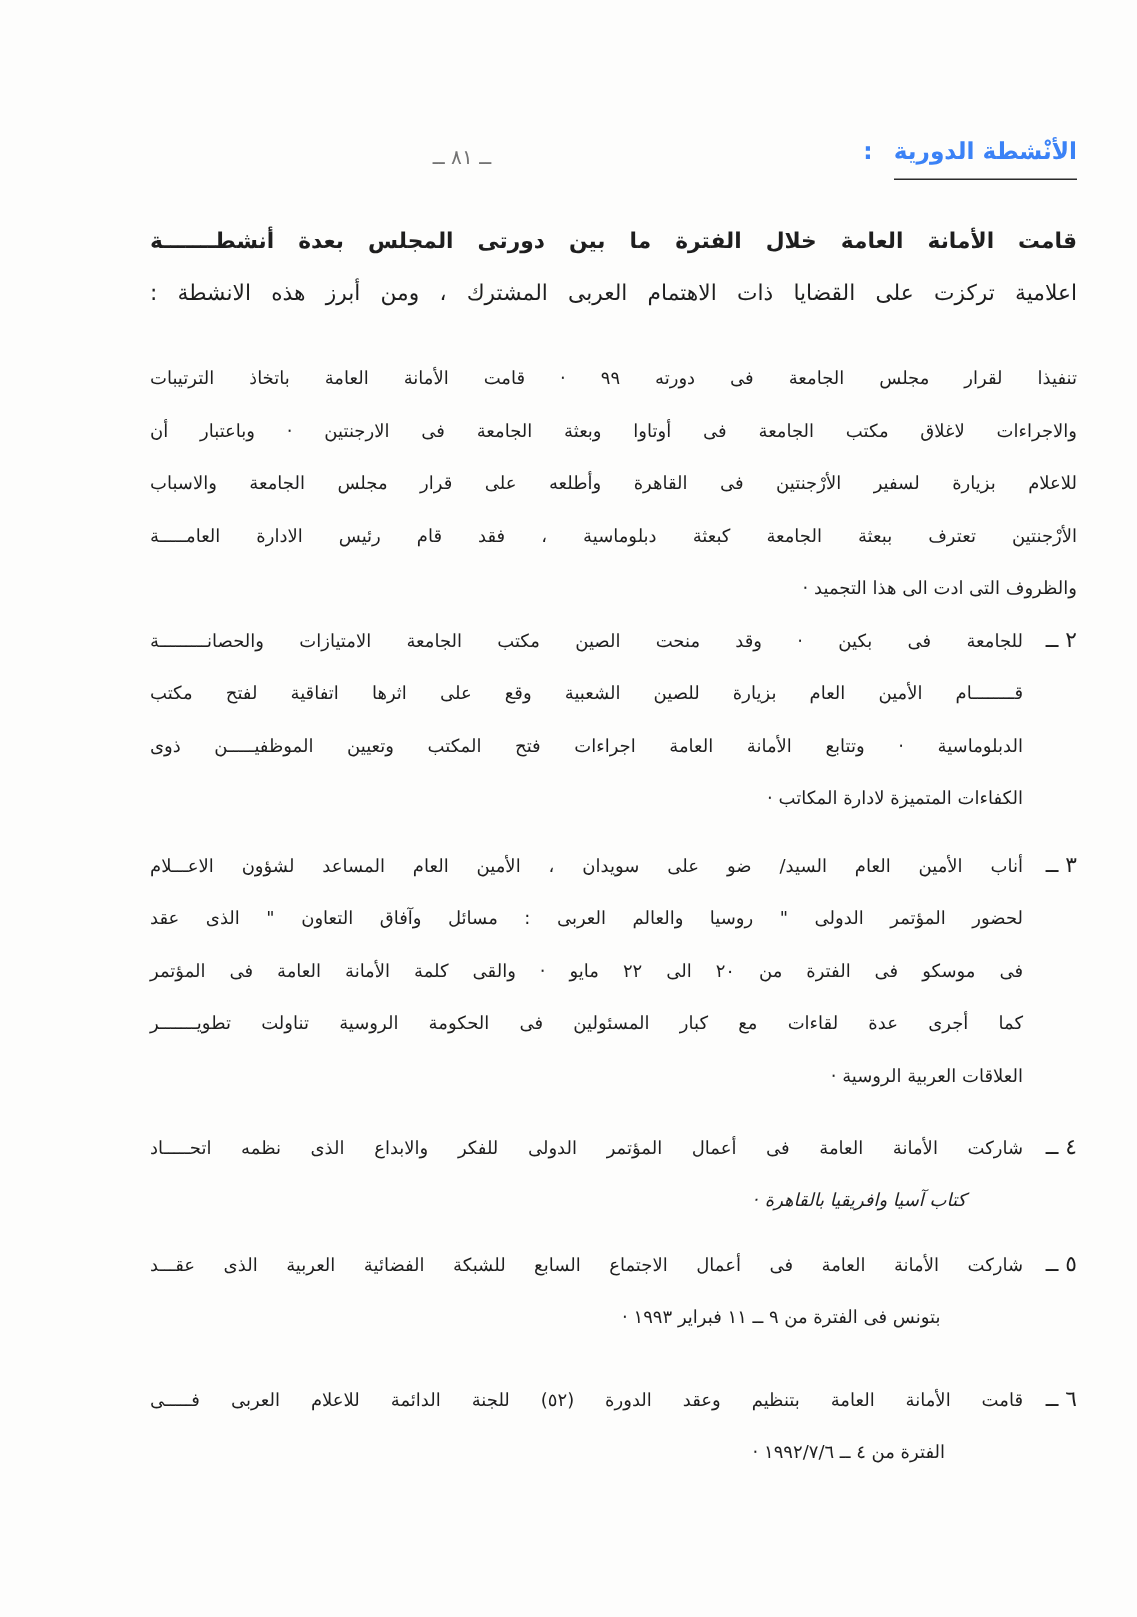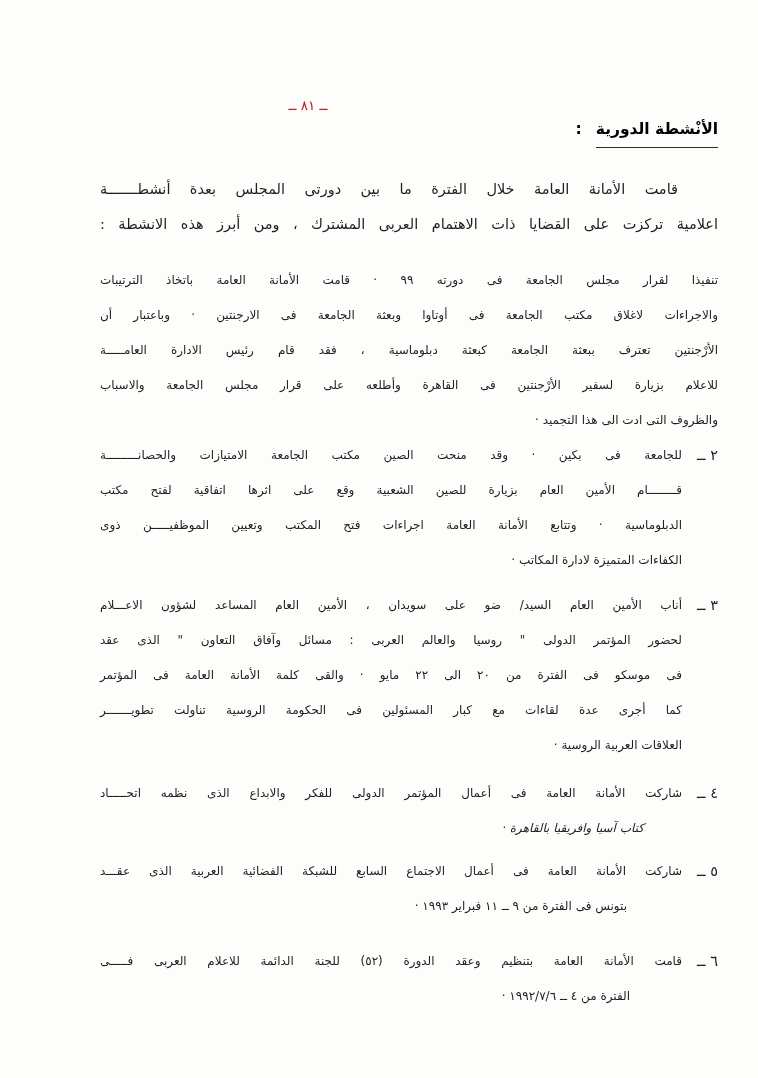--- a/index.html
+++ b/index.html
@@ -7,46 +7,46 @@
     position:relative;
     width:758px;height:1078px;
     background:#fdfdfc;
     color:#1e1e1e;
     font-family:"DejaVu Sans",sans-serif;
     direction:rtl;
     overflow:hidden;
   }
   .page-number{
     position:absolute;top:97px;left:248px;width:120px;
-    text-align:center;font-size:13.5px;color:#b91c1c;
+    text-align:center;font-size:13.5px;color:#737373;
   }
   .heading{
-    margin:120px 40px 0 0;
+    margin:92px 40px 0 0;
     text-align:right;
-    font-size:15.5px;font-weight:bold;color:#000000;
+    font-size:15.5px;font-weight:bold;color:#3b82f6;
   }
   .h-title{border-bottom:1.5px solid #2b2b2b;padding-bottom:9px;}
   .h-colon{margin-right:14px;}
   .intro{
     margin:34px 40px 0 100px;
     font-size:14.5px;line-height:35px;
   }
   .items{margin:0 40px 0 100px;}
   .item{display:flex;}
   .item:nth-child(1){margin-top:21px;}
   .item:nth-child(2){margin-top:0px;}
   .item:nth-child(3){margin-top:10px;}
   .item:nth-child(4){margin-top:13px;}
   .item:nth-child(5){margin-top:8px;}
   .item:nth-child(6){margin-top:20px;}
   .marker{flex:0 0 36px;font-size:14.5px;line-height:35px;text-align:right;white-space:nowrap;}
   .body-col{flex:1;font-size:12px;line-height:35px;min-width:0;}
   .line{text-align:right;}
   .line.fill{text-align:justify;text-align-last:justify;}
-  .line.indent40{margin-right:40px;}
+  .line.indent40{font-weight:bold;}
   .line.ind38{margin-right:38px;font-style:italic;}
   .line.ind55{margin-right:55px;}
   .line.ind52{margin-right:52px;}
   .b{font-weight:normal;}
 </style>
 </head>
 <body>
 
 <div class="page">
 
@@ -60,22 +60,22 @@
     <div class="line fill indent40">قامت الأمانة العامة خلال الفترة ما بين دورتى المجلس بعدة أنشطـــــــة</div>
     <div class="line fill">اعلامية تركزت على القضايا ذات الاهتمام العربى المشترك ، ومن أبرز هذه الانشطة :</div>
   </div>
 
   <div class="items">
 
     <div class="item">
       <div class="body-col">
         <div class="line fill">تنفيذا لقرار مجلس الجامعة فى دورته ٩٩ · قامت الأمانة العامة باتخاذ الترتيبات</div>
         <div class="line fill">والاجراءات لاغلاق مكتب الجامعة فى أوتاوا وبعثة الجامعة فى الارجنتين · وباعتبار أن</div>
+        <div class="line fill">للاعلام بزيارة لسفير الأرْجنتين فى القاهرة وأطلعه على قرار مجلس الجامعة والاسباب</div>
         <div class="line fill">الأرْجنتين تعترف ببعثة الجامعة كبعثة دبلوماسية ، فقد قام رئيس الادارة العامـــــة</div>
-        <div class="line fill">للاعلام بزيارة لسفير الأرْجنتين فى القاهرة وأطلعه على قرار مجلس الجامعة والاسباب</div>
         <div class="line">والظروف التى ادت الى هذا التجميد ·</div>
       </div>
     </div>
 
     <div class="item">
       <div class="marker">٢ ــ</div>
       <div class="body-col">
         <div class="line fill">للجامعة فى بكين · وقد منحت الصين مكتب الجامعة الامتيازات والحصانـــــــــة</div>
         <div class="line fill">قــــــــام الأمين العام بزيارة للصين الشعبية وقع على اثرها اتفاقية لفتح مكتب</div>
         <div class="line fill">الدبلوماسية · وتتابع الأمانة العامة اجراءات فتح المكتب وتعيين الموظفيـــــن ذوى</div>

